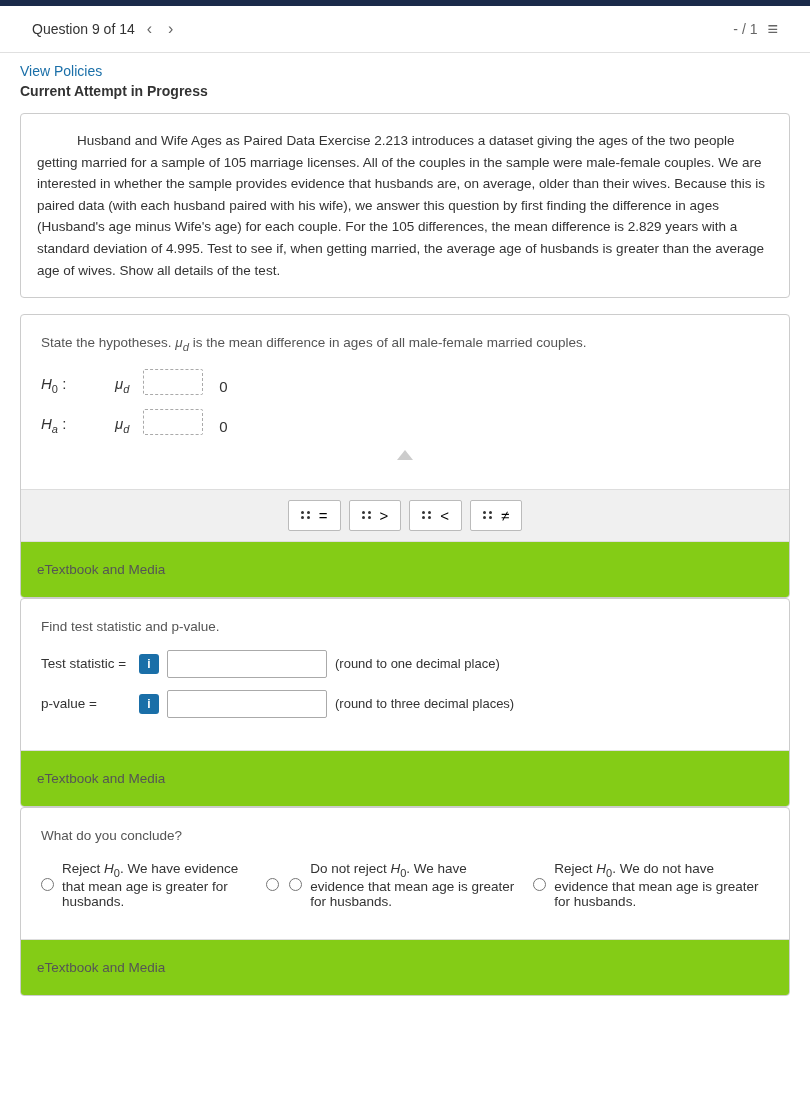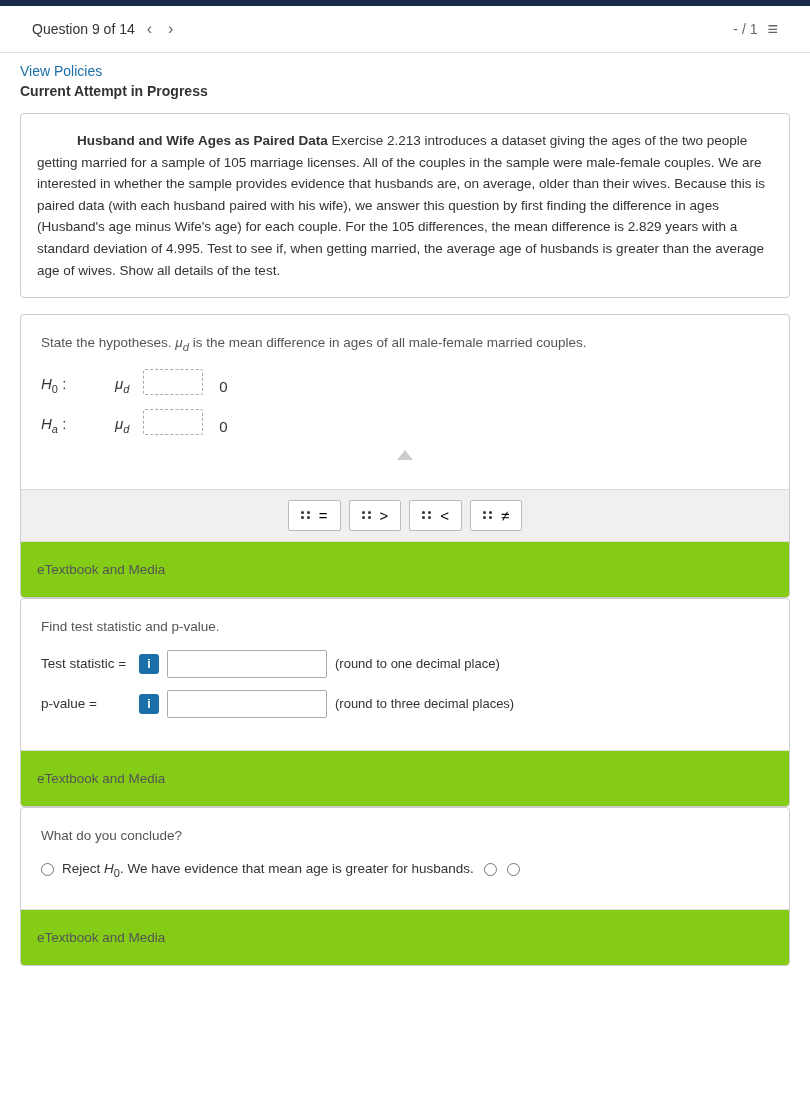--- a/index.html
+++ b/index.html
@@ -73,21 +73,21 @@
       border-radius: 4px;
       padding: 16px;
       margin-bottom: 16px;
       background: #fff;
     }
     .problem-text {
       font-size: 13.5px;
       line-height: 1.6;
     }
     .problem-text strong {
-      font-weight: bold;
+      font-weight: normal;
       padding-left: 40px;
     }
     .section-box {
       border: 1px solid #ccc;
       border-radius: 4px;
       background: #fff;
       overflow: hidden;
     }
     .section-content {
       padding: 20px;
@@ -377,19 +377,24 @@
       <div class="radio-group">
         <label class="radio-item">
           <input type="radio" name="conclusion" style="">
           <span class="radio-text">Reject <em>H</em><sub>0</sub>. We have evidence that mean age is greater for husbands.</span>
         </label>
         <label class="radio-item">
           <input type="radio" name="conclusion" style="">
         </label>
         <label class="radio-item">
           <input type="radio" name="conclusion" style="">
+          <span class="radio-text">Do not reject <em>H</em><sub>0</sub>. We have evidence that mean age is greater for husbands.</span>
+        </label>
+        <label class="radio-item">
+          <input type="radio" name="conclusion" style="">
+          <span class="radio-text">Reject <em>H</em><sub>0</sub>. We do not have evidence that mean age is greater for husbands.</span>
         </label>
       </div>
     </div>
     <div class="etextbook-bar">eTextbook and Media</div>
   </div>
 
 </div>
 
 </body></html>

